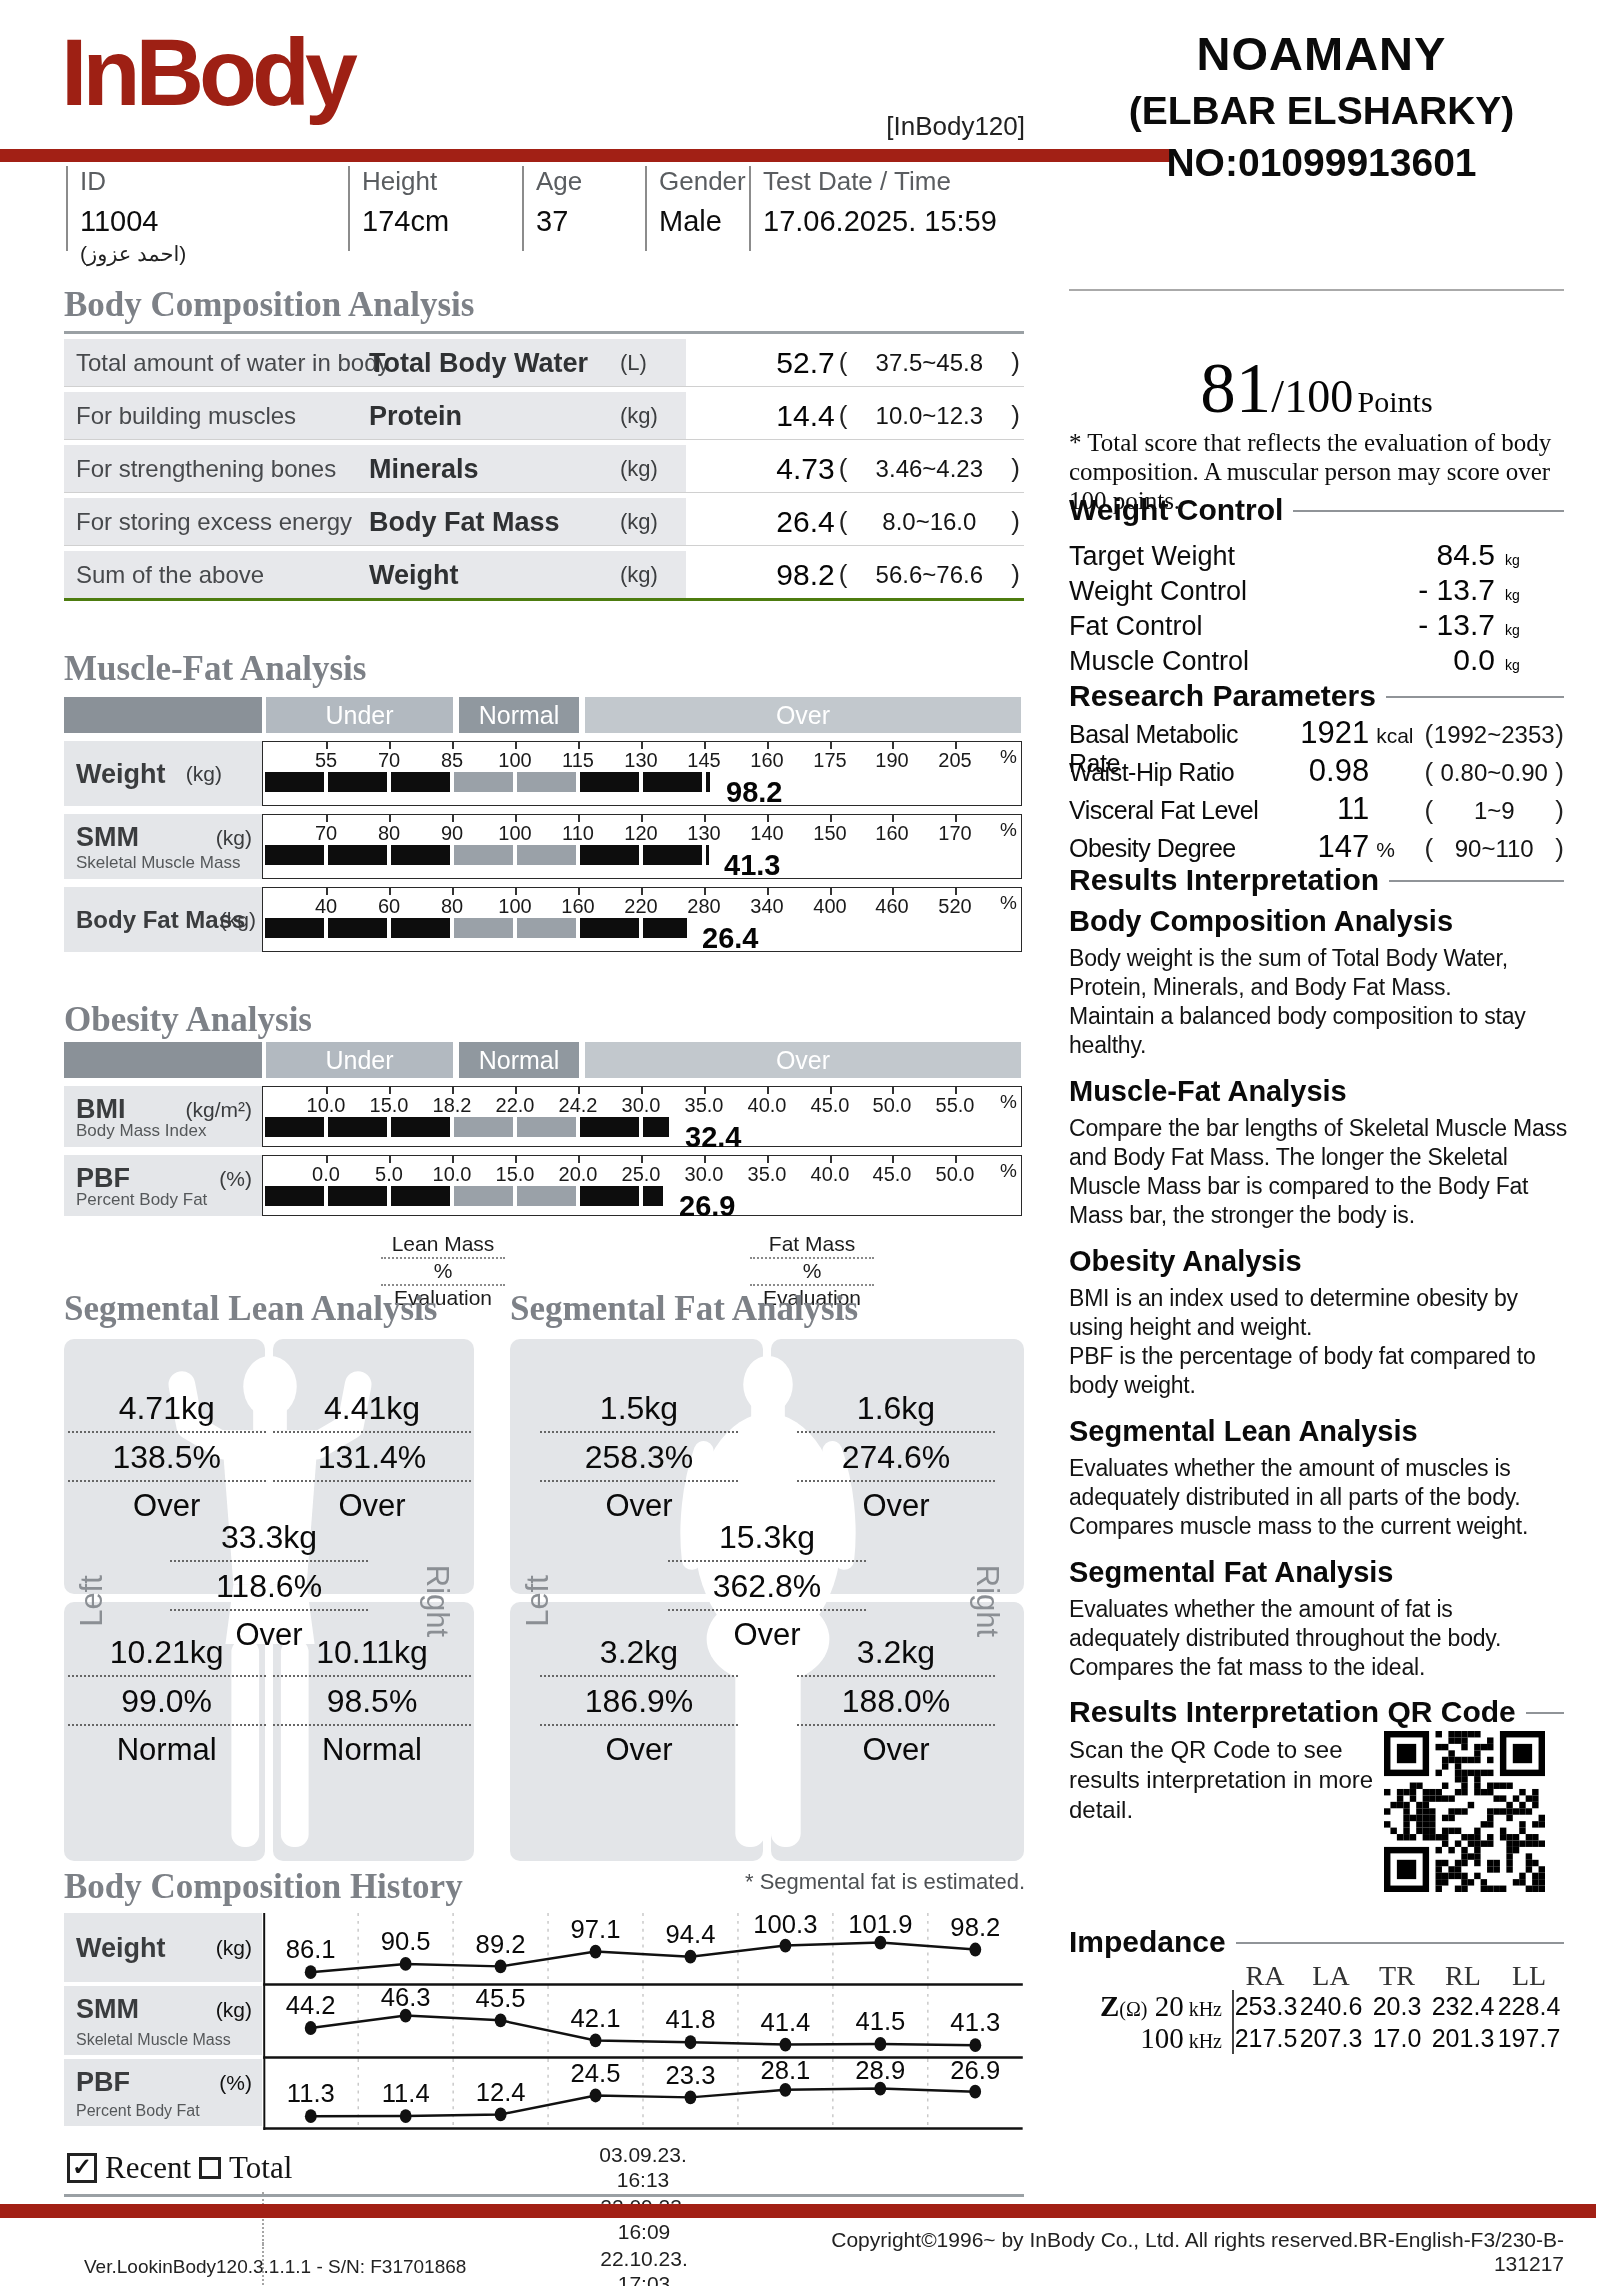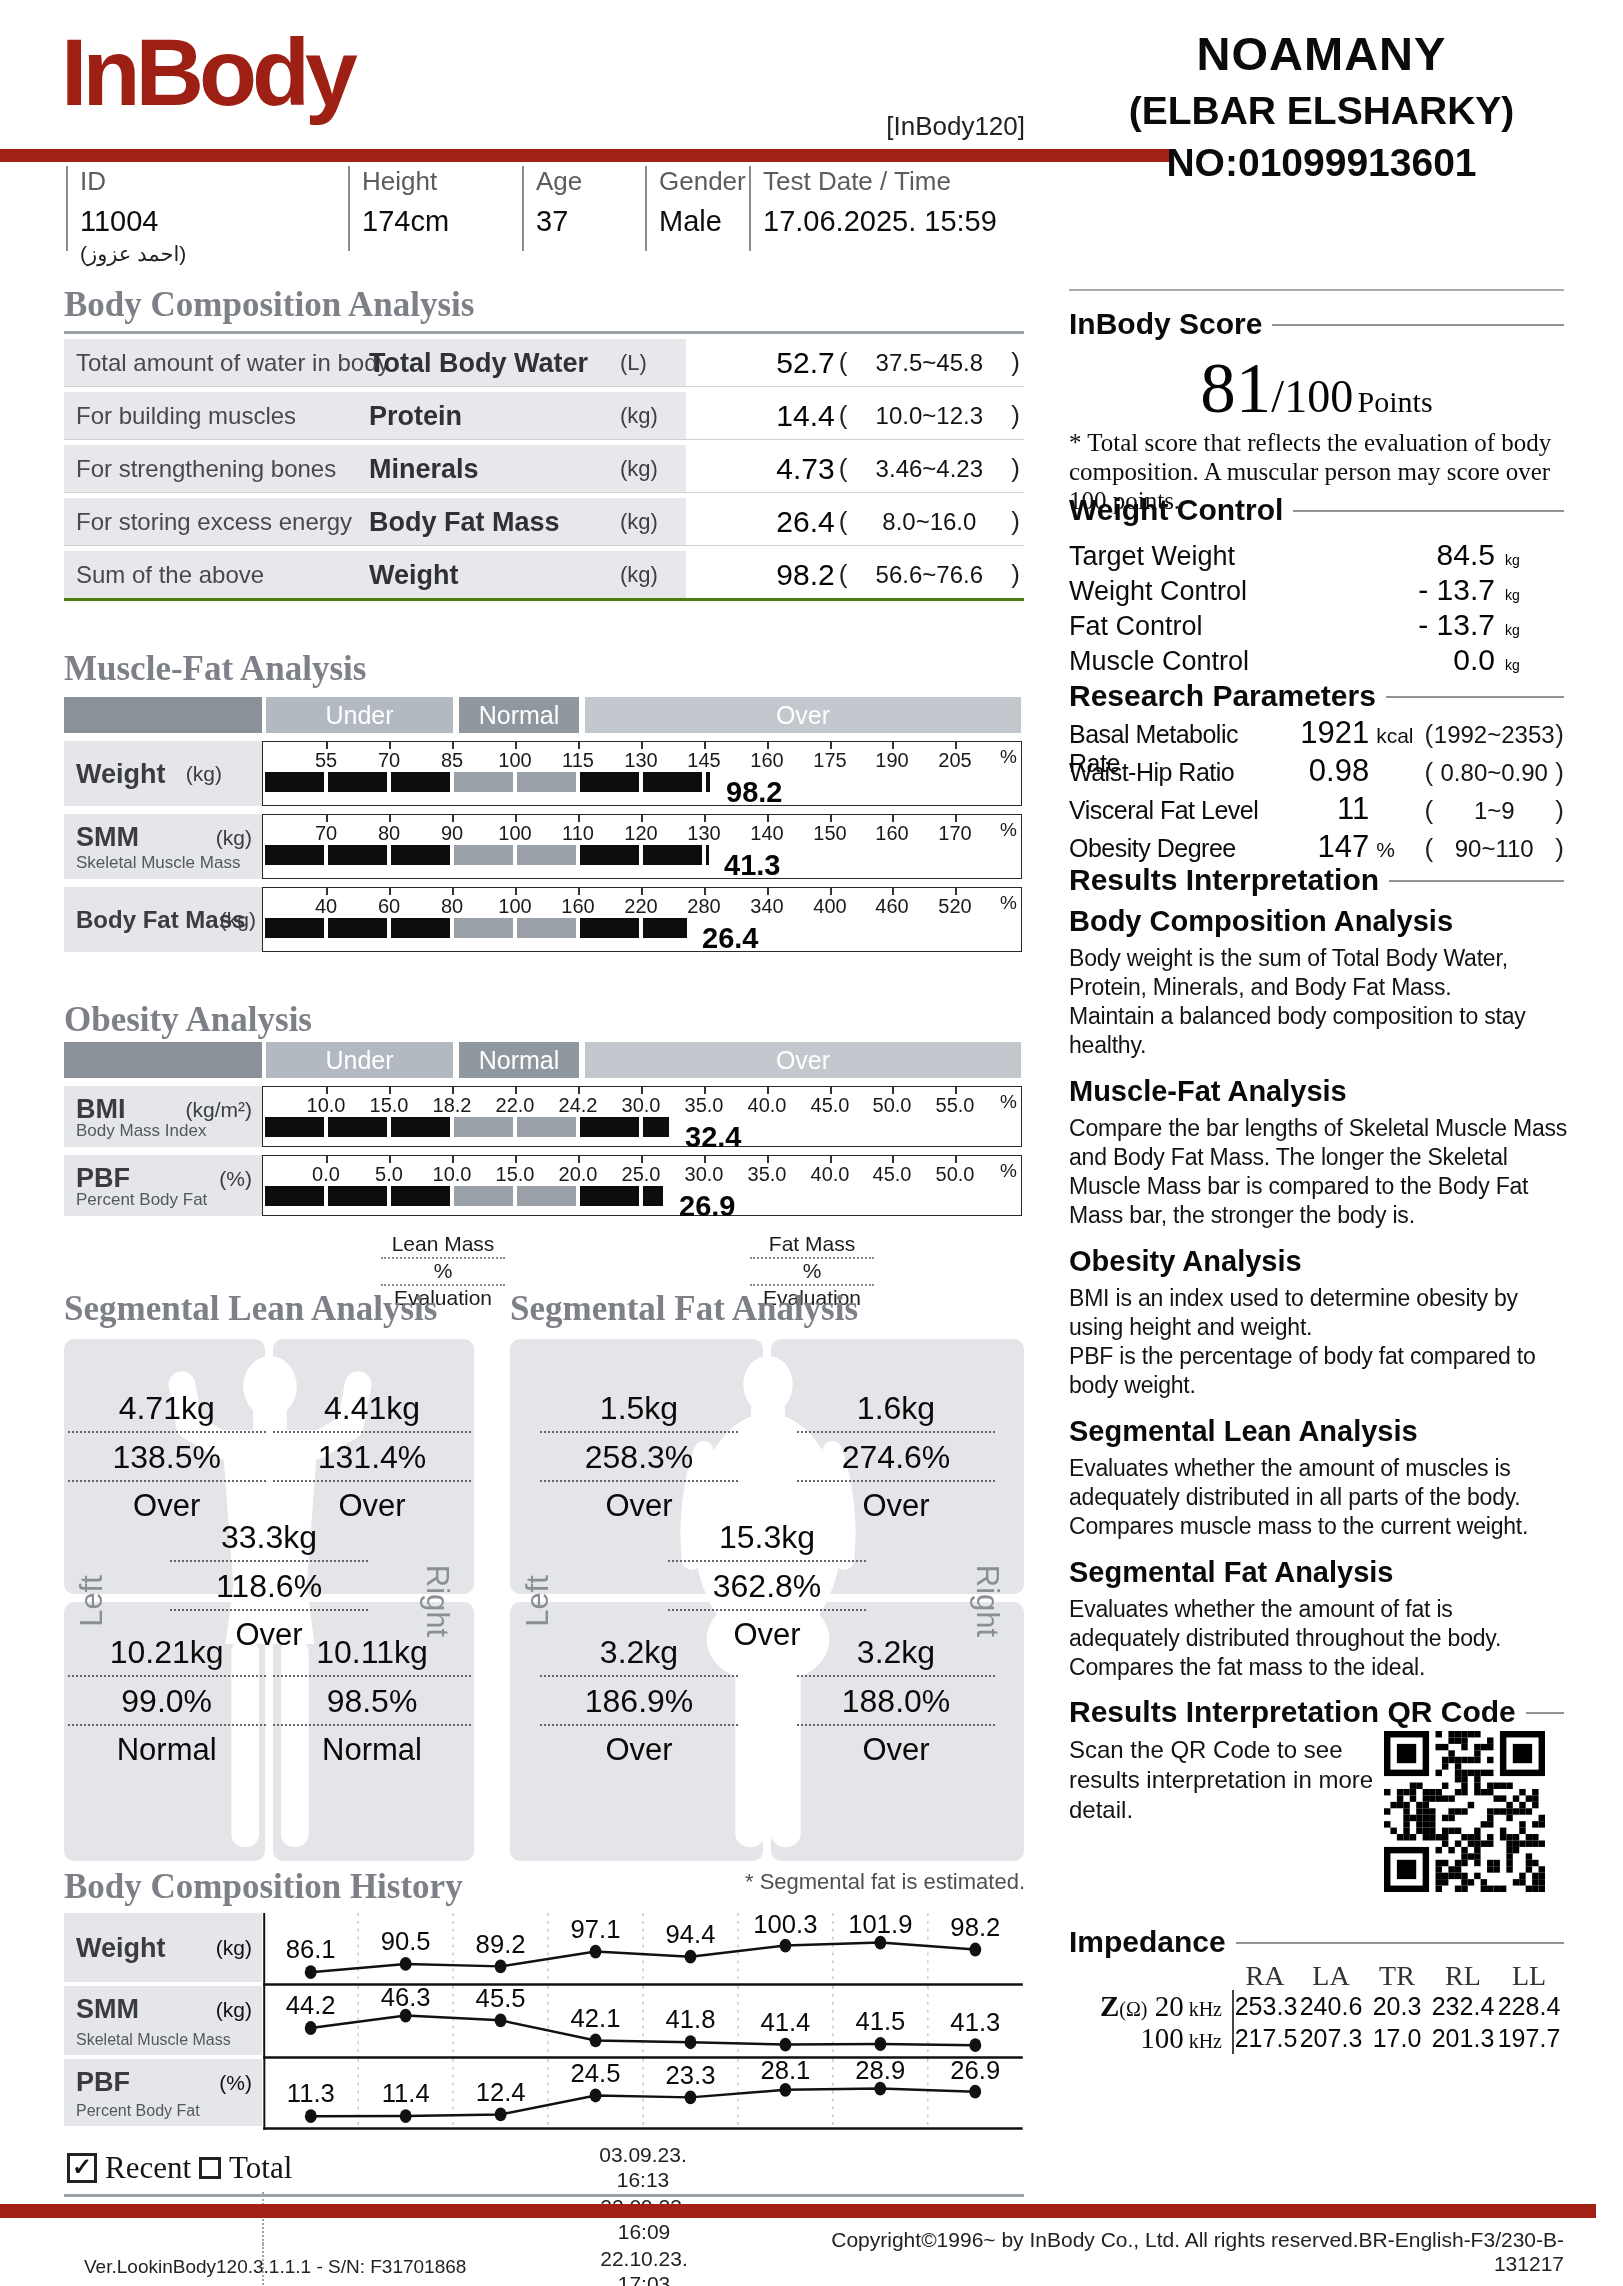--- a/index.html
+++ b/index.html
@@ -689,24 +689,20 @@
   <div class="abs legendbox" style="left:67px;top:2150px;">
     <span class="cb">✓</span>
     <span>Recent</span>
     <span class="cb2"></span>
     <span>Total</span>
   </div>
   <div class="abs" style="left:64px;top:2194px;width:960px;height:3px;background:#9aa0a4;"></div>
 
   <div class="abs" style="left:1069px;top:289px;width:495px;height:2px;background:#aaa;"></div>
 
-  <div class="abs rhead" style="left:1069px;top:307px;">
-    <span class="txt">InBody Score</span>
-      <span class="rule"></span>
-  </div>
   <div class="abs score-line" style="left:1069px;top:348px;">
     <span class="score-big">81</span><span class="score-denom">/100</span> <span class="score-pts">Points</span>
   </div>
   <div class="abs score-note" style="left:1069px;top:428px;">* Total score that reflects the evaluation of body composition. A muscular person may score over 100 points.</div>
 
   <div class="abs rhead" style="left:1069px;top:493px;">
     <span class="txt">Weight Control</span>
       <span class="rule"></span>
   </div>
   <div class="abs" style="left:1069px;top:538px;" id="wc-rows">

